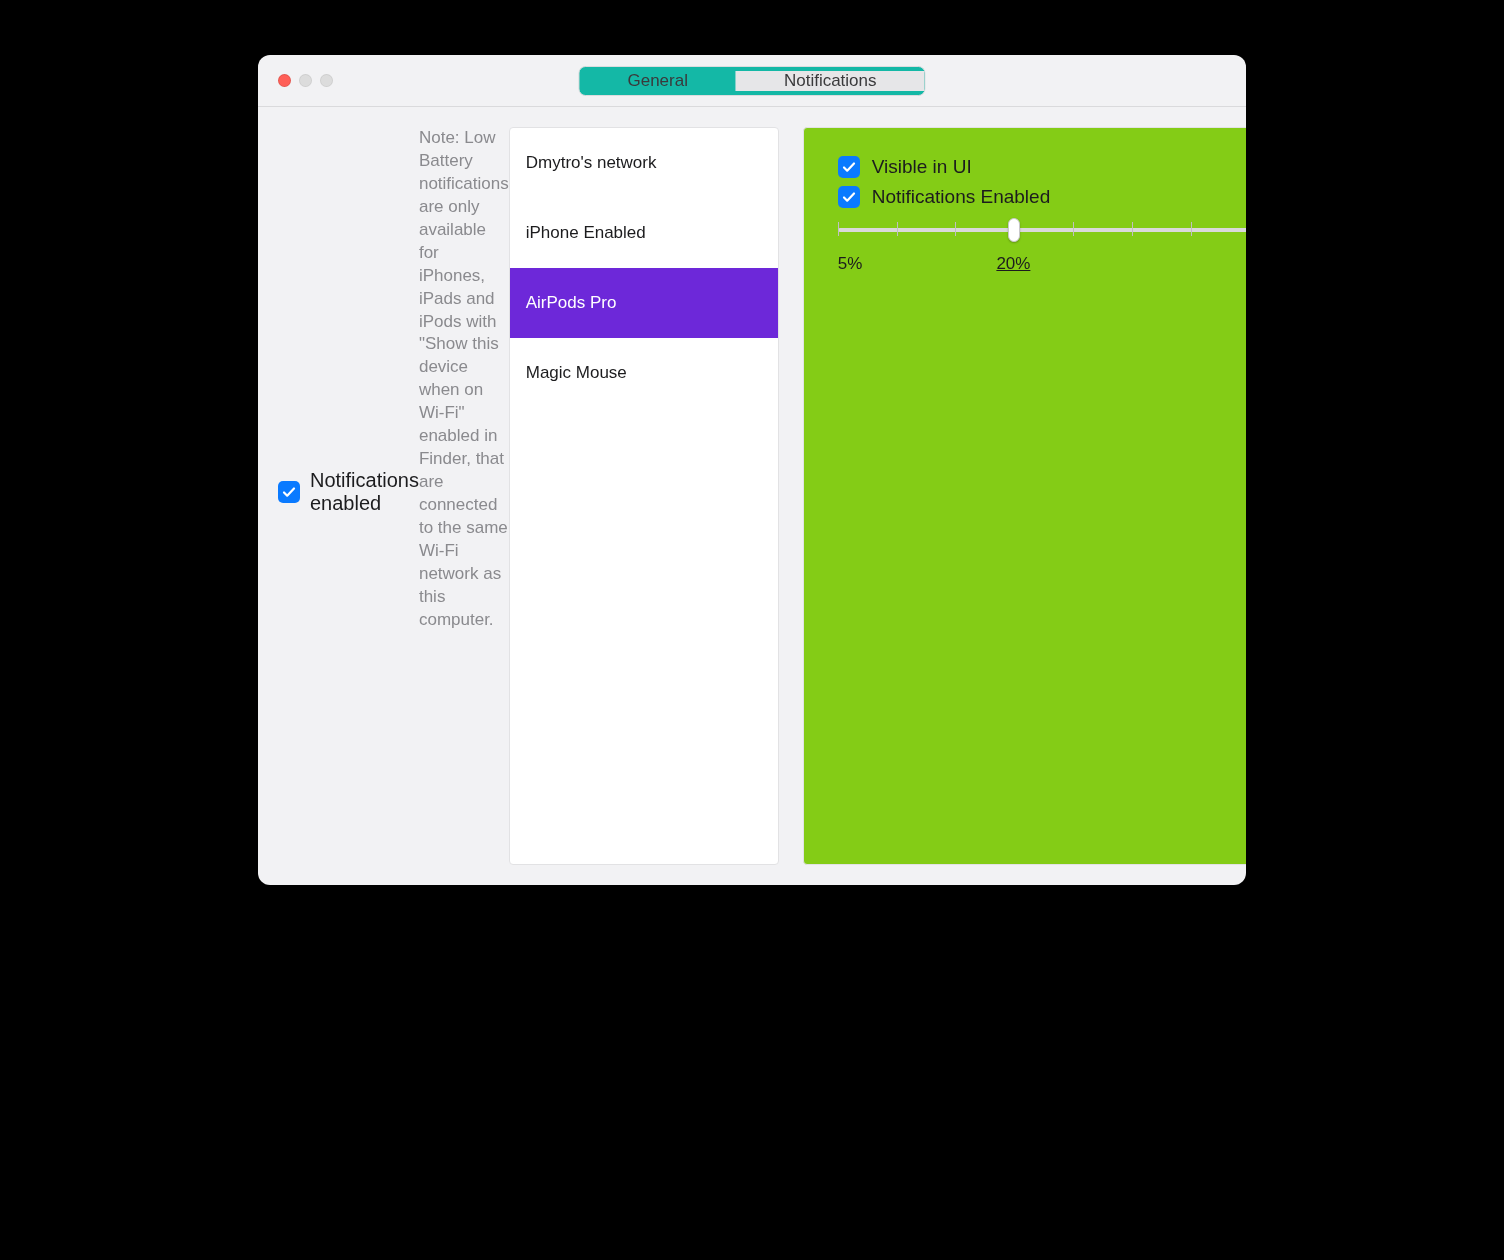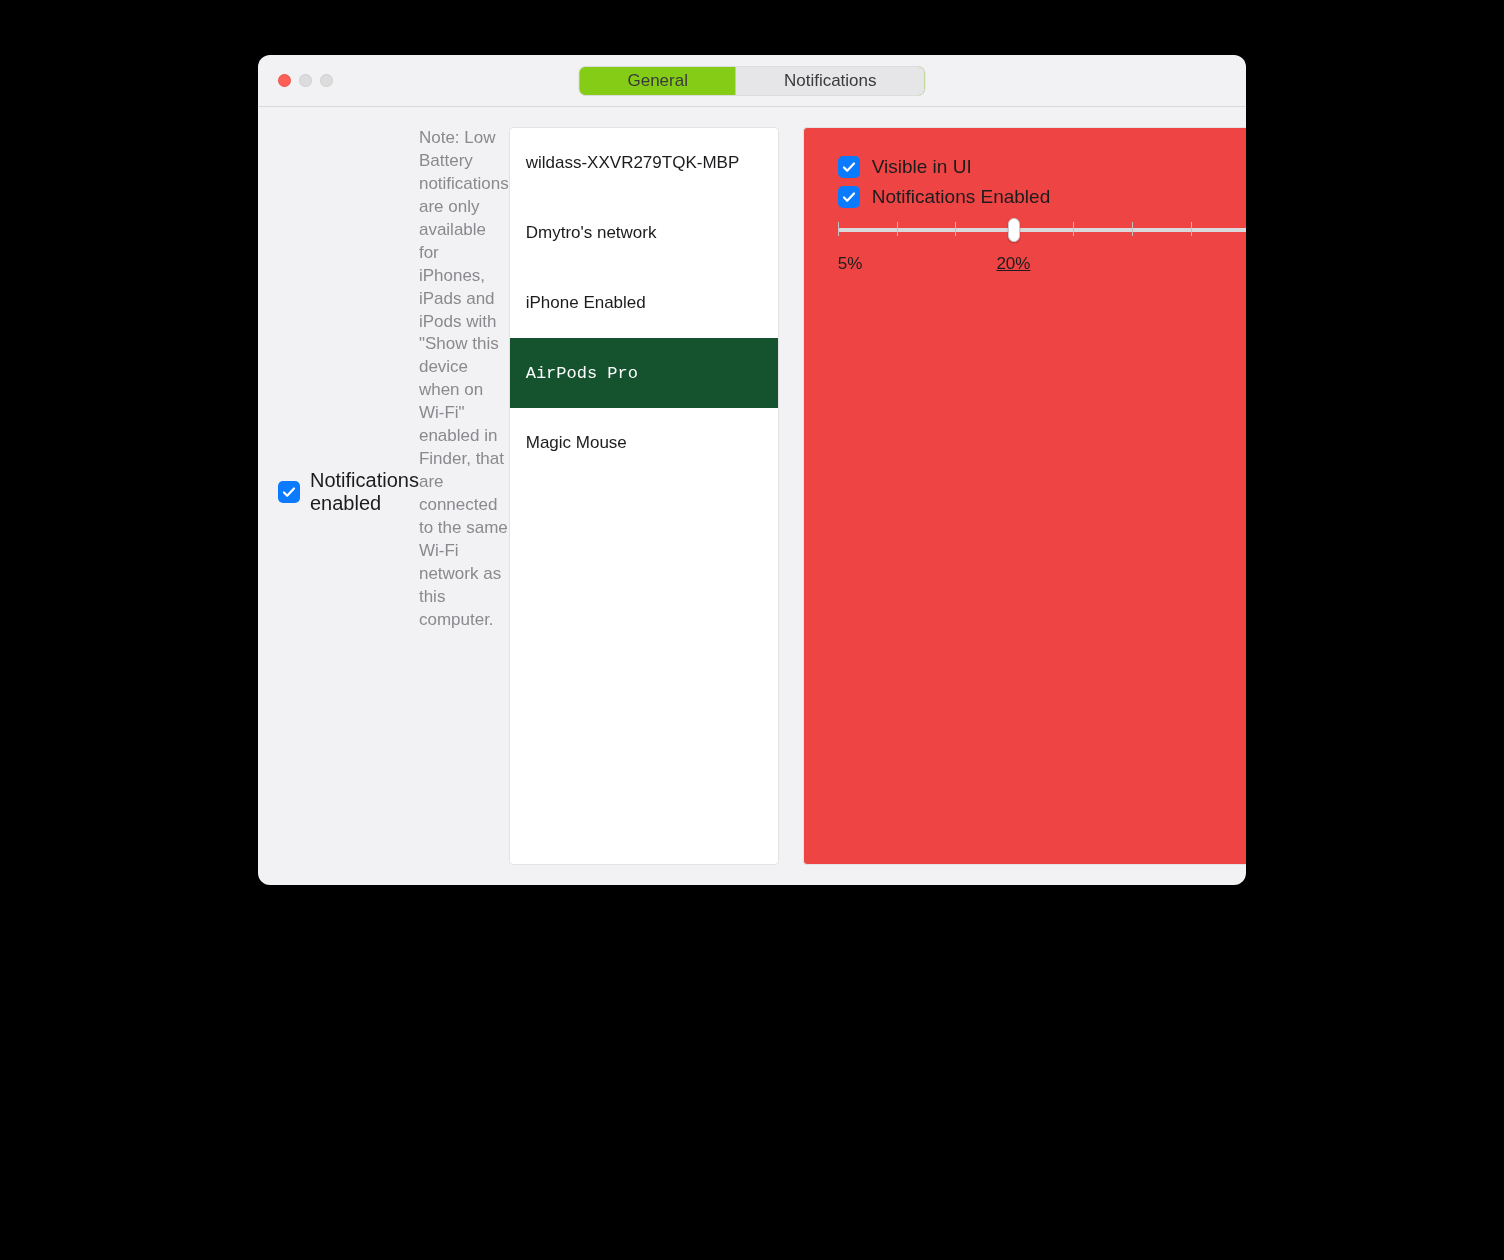--- a/index.html
+++ b/index.html
@@ -40,25 +40,26 @@
       border-radius: 50%;
     }
     .tl-close { background: #ff5f57; border: 0.5px solid rgba(0,0,0,0.1);}
     .tl-min   { background: #dcdcdc; border: 0.5px solid rgba(0,0,0,0.06);}
     .tl-zoom  { background: #dcdcdc; border: 0.5px solid rgba(0,0,0,0.06);}
     .tab-segmented {
       position: absolute;
       left: 50%;
       transform: translateX(-50%);
       display: flex;
-      background: #84cc16;
+      background: #14b8a6;
       border: 1px solid #dcdcde;
       border-radius: 7px;
       overflow: hidden;
       height: 30px;
+      align-items: center;
     }
     .seg-tab {
       padding: 0 48px;
       font-size: 17px;
       color: #3a3a3c;
       display: flex;
       align-items: center;
       background: transparent;
       border: none;
       cursor: default;
@@ -111,28 +112,27 @@
     }
     .device-item {
       height: 70px;
       padding: 0 16px;
       display: flex;
       align-items: center;
       font-size: 17px;
       color: #1c1c1e;
     }
     .device-item.selected {
-      background: #14532d;
+      background: #6d28d9;
       color: #ffffff;
       font-weight: 500;
-      font-family: Liberation Mono, monospace;
     }
     .detail-panel {
       flex: 1;
-      background: #ef4444;
+      background: #84cc16;
       border: 1px solid #e2e2e4;
       border-radius: 4px;
       padding: 28px 34px;
     }
     .check-row {
       display: flex;
       align-items: center;
       gap: 12px;
       margin-bottom: 8px;
     }
@@ -214,23 +214,20 @@
         <svg viewBox="0 0 14 14">
             <path d="M2 7.5 L5.2 10.7 L12 3.5" stroke="#fff" stroke-width="2.2" fill="none" stroke-linecap="round" stroke-linejoin="round"></path>
           </svg>
       </span>
       <span class="top-row-label">Notifications enabled</span>
     </div>
     <div class="note">Note: Low Battery notifications are only available for iPhones, iPads and iPods with "Show this device when on Wi-Fi" enabled in Finder, that are connected to the same Wi-Fi network as this computer.</div>
 
     <div class="split">
       <div class="device-list" id="device-list">
-          <div class="device-item">
-            <span>wildass-XXVR279TQK-MBP</span>
-          </div>
           <div class="device-item">
             <span>Dmytro's network</span>
           </div>
           <div class="device-item">
             <span>iPhone Enabled</span>
           </div>
           <div class="device-item selected">
             <span>AirPods Pro</span>
           </div>
           <div class="device-item">

